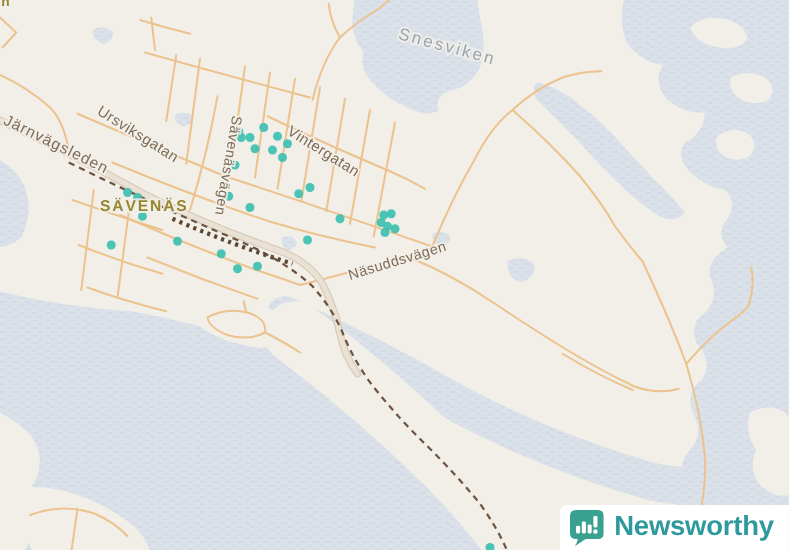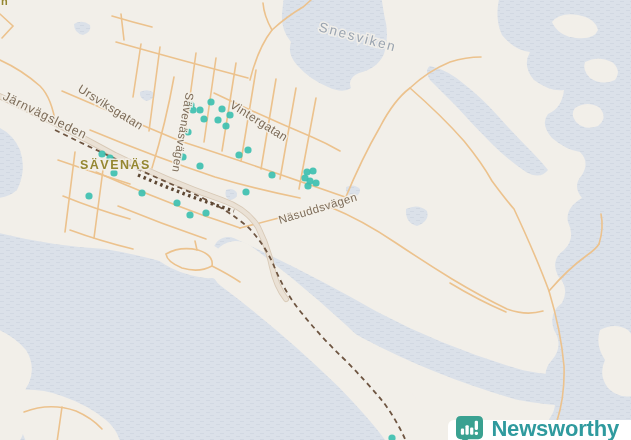--- a/index.html
+++ b/index.html
@@ -9,21 +9,21 @@
     background:#f2efe9;
   }
   .map-wrap{position:absolute;inset:0;}
   svg.map{display:block;width:631px;height:440px;}
   .map-label{paint-order:stroke;stroke:rgba(243,240,233,0.85);stroke-width:3px;
     font-family:"Liberation Sans", sans-serif;}
   .brand{
     position:absolute;right:0;bottom:0;
     display:flex;align-items:center;gap:8px;
     background:#ffffff;border-radius:6px 0 0 0;
-    padding:5px 12px 5px 8px;height:20px;box-sizing:border-box;
+    padding:5px 12px 5px 8px;height:36px;box-sizing:border-box;
   }
   .brand-text{
     font-size:22px;font-weight:700;letter-spacing:-0.2px;line-height:1;
     transform:translateY(-1px);
   }
 </style>
 </head>
 <body>
 
 <div class="map-wrap">

